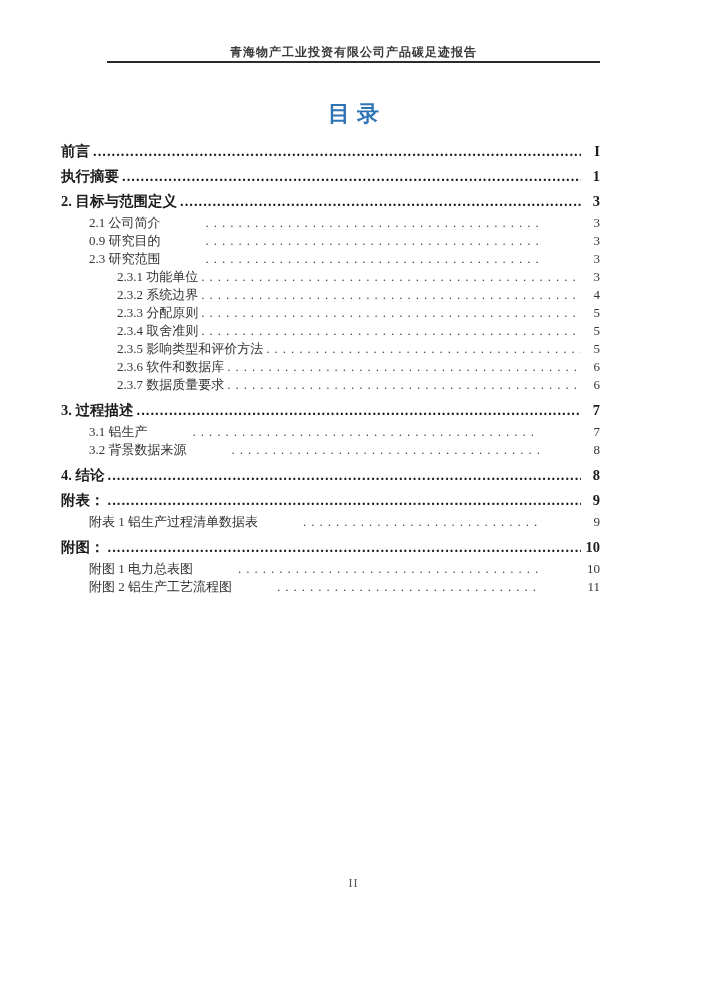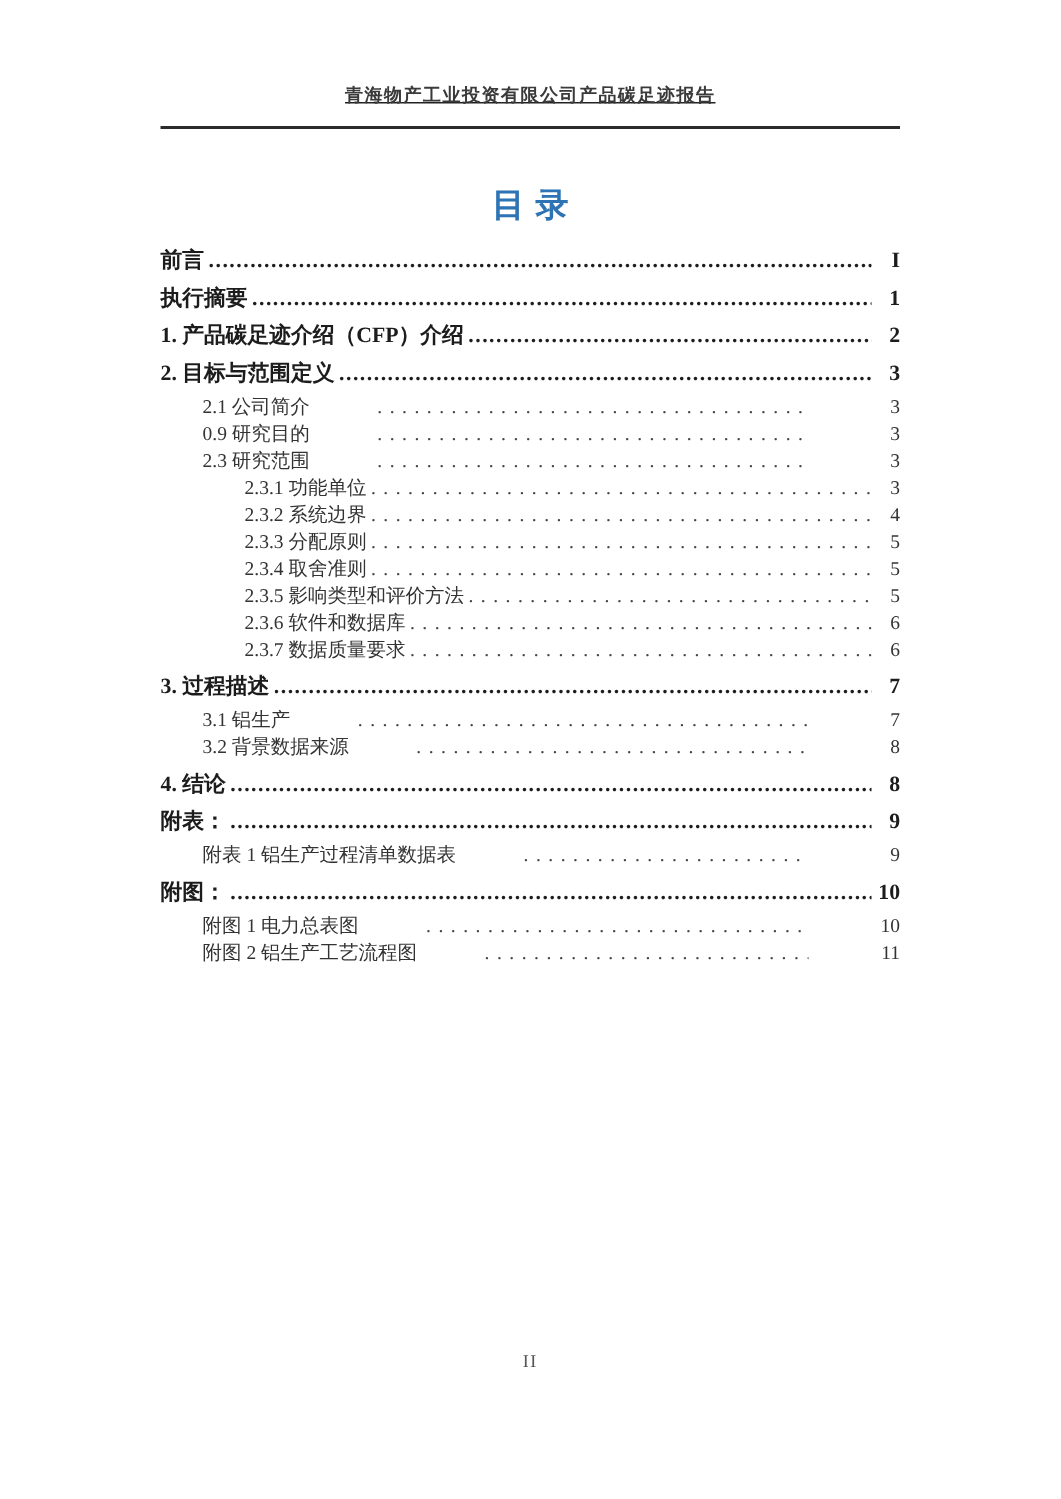--- a/index.html
+++ b/index.html
@@ -7,46 +7,45 @@
     position: relative;
     width: 707px;
     height: 999px;
     background: #ffffff;
     overflow: hidden;
     font-family: "Liberation Serif", "DejaVu Serif", serif;
     color: #222222;
   }
   
   .header {
-    margin: 12px 107px;
+    margin: 0 107px;
     padding-top: 42px;
-    padding-bottom: 12px;
+    padding-bottom: 0;
     text-align: center;
     border-bottom: 2px solid #2b2b2b;
-    text-decoration: underline;
   }
   .header-title {
     font-size: 12px;
     font-weight: 700;
     color: #3a3a3a;
     letter-spacing: 1px;
   }
   
   .toc-title {
     margin: 36px 107px 14px 107px;
     text-align: center;
     font-size: 22px;
     line-height: 30px;
     font-weight: 700;
     letter-spacing: 7px;
     text-indent: 7px; 
   }
   
   .toc-list {
-    margin: 2px 107px 0 107px;
+    margin: 2px 107px 0 61px;
   }
   .toc-row {
     display: flex;
     align-items: baseline;
     white-space: nowrap;
   }
   .toc-row.bold {
     font-weight: 700;
     font-size: 14.5px;
     line-height: 17px;
@@ -81,21 +80,21 @@
   .toc-page {
     flex: 0 0 auto;
     min-width: 16px;
     text-align: right;
   }
   
   .footer {
     position: absolute;
     left: 0;
     right: 0;
-    top: 900px;
+    top: 876px;
     text-align: center;
     font-size: 12px;
     color: #555555;
     letter-spacing: 1px;
   }
 </style>
 </head>
 <body>
 
 <div class="page">
@@ -112,25 +111,20 @@
     <span class="toc-dots"></span>
     <span class="toc-page">I</span>
   </div>
 
   <div class="toc-row level0 bold">
     <span class="toc-label">执行摘要</span>
     <span class="toc-dots"></span>
     <span class="toc-page">1</span>
   </div>
 
-  <div class="toc-row level0 bold">
-    <span class="toc-label">1. 产品碳足迹介绍（CFP）介绍</span>
-    <span class="toc-dots"></span>
-    <span class="toc-page">2</span>
-  </div>
 
   <div class="toc-row level0 bold">
     <span class="toc-label">2. 目标与范围定义</span>
     <span class="toc-dots"></span>
     <span class="toc-page">3</span>
   </div>
 
   <div class="toc-row level1 sub">
     <span class="toc-label">2.1 公司简介</span>
     <span class="toc-dots"></span>

